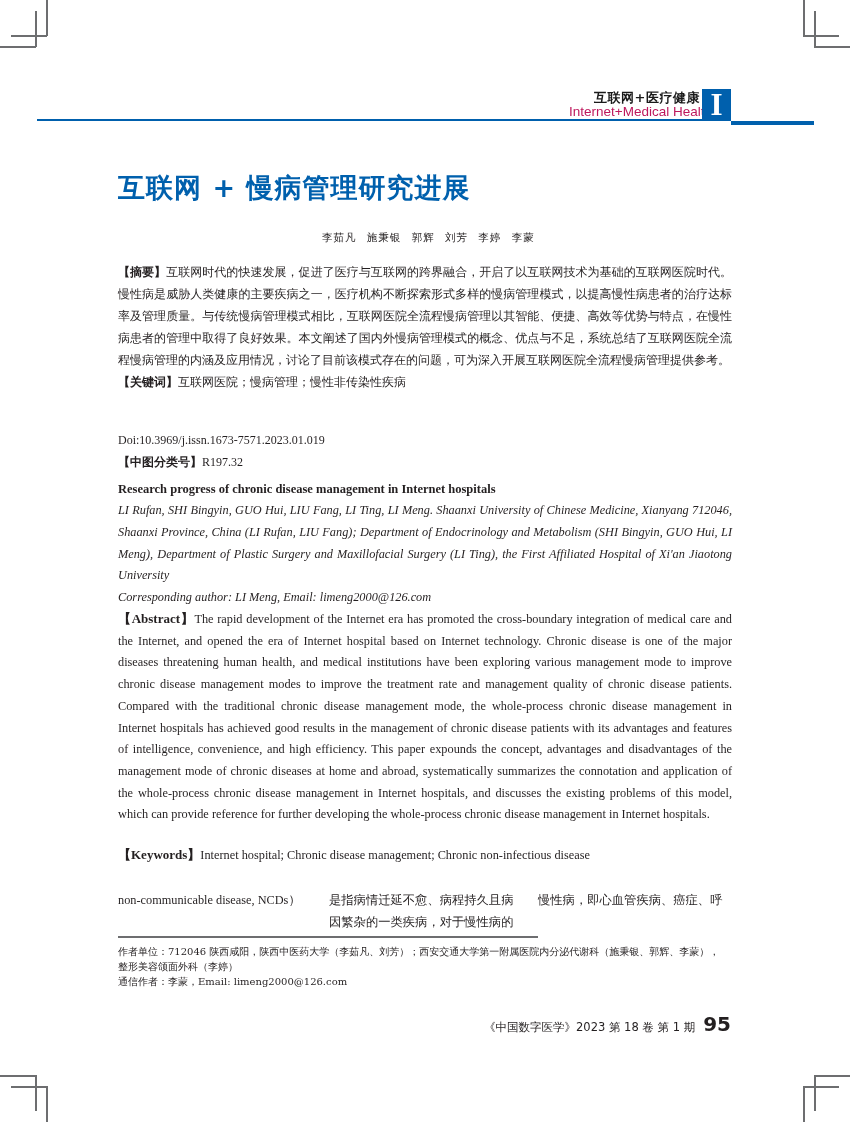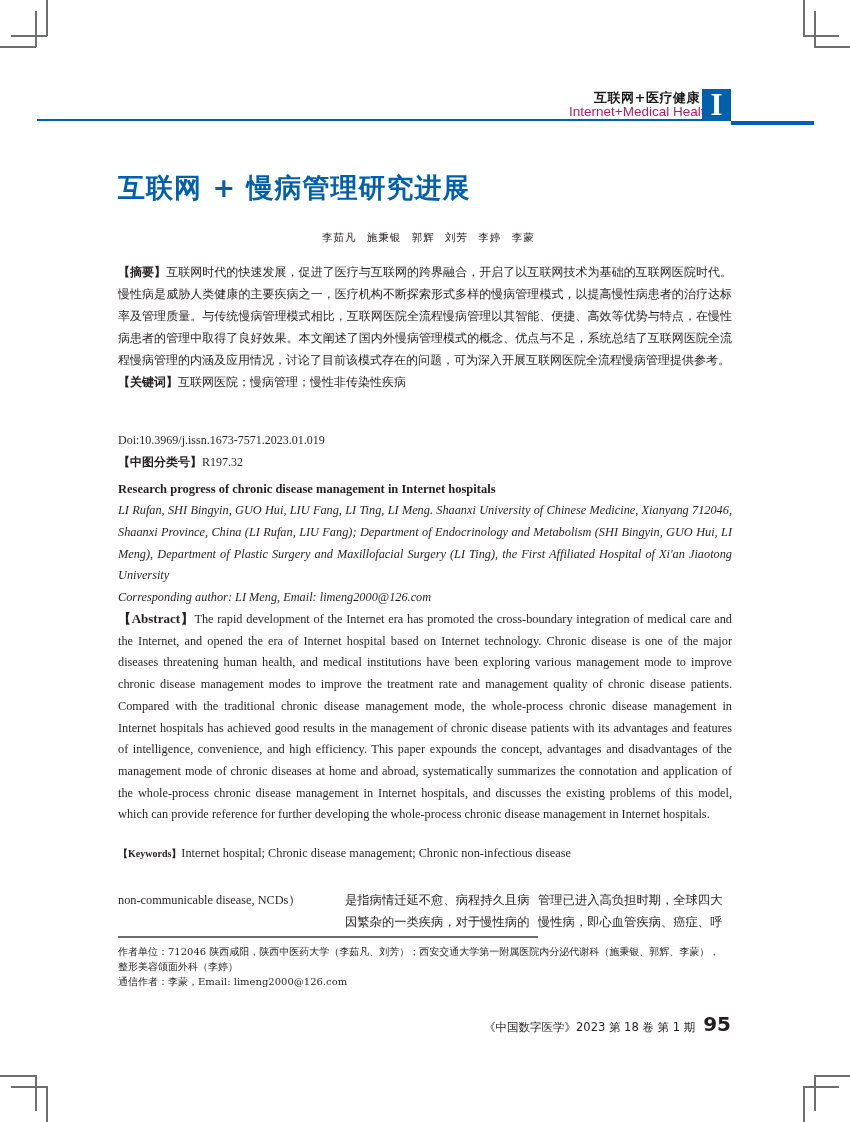--- a/index.html
+++ b/index.html
@@ -14,25 +14,25 @@
   .title { position:absolute; left:118px; top:170px; font-family:"DejaVu Sans", sans-serif; font-weight:bold; font-size:27px; color:#0060ad; letter-spacing:1px; }
   .authors { position:absolute; left:322px; top:231px; font-family:"DejaVu Serif", serif; font-size:10.5px; color:#231f20; word-spacing:6px; letter-spacing:1px; }
   .cn-block { position:absolute; left:118px; width:614px; font-size:12px; line-height:22px; color:#231f20; text-align:justify; }
   .cn-block p { margin:0; }
   .bold { font-weight:bold; }
   .en-title { position:absolute; left:118px; top:482px; font-family:"Liberation Serif", serif; font-weight:bold; font-size:12.5px; }
   .en-affil { position:absolute; left:118px; top:500px; width:614px; font-family:"Liberation Serif", serif; font-style:italic; font-size:12.3px; line-height:21.8px; color:#231f20; text-align:justify; }
   .en-abs { position:absolute; left:118px; top:608px; width:614px; font-family:"Liberation Serif", serif; font-size:12.3px; line-height:21.7px; text-align:justify; color:#231f20; }
   .en-abs .lbl { font-weight:bold; font-size:13px; }
   .en-kw { position:absolute; left:118px; top:846px; width:614px; font-family:"Liberation Serif", serif; font-size:12.3px; }
-  .en-kw .lbl { font-weight:bold; font-size:10px; }
+  .en-kw .lbl { font-weight:bold; font-size:13px; }
   .col { position:absolute; top:889px; font-size:12.3px; line-height:22px; }
   .col p { margin:0; white-space:nowrap; }
   .col1 { left:118px; font-family:"Liberation Serif", serif; }
-  .col2 { left:345px; }
+  .col2 { left:329px; }
   .col3 { left:538px; }
   .fn-rule { position:absolute; left:118px; top:936px; width:420px; height:2px; background:#6d6e70; }
   .footnote { position:absolute; left:118px; top:944px; width:620px; font-size:10px; line-height:15px; color:#231f20; }
   .footnote p { margin:0; }
   .page-foot { position:absolute; right:119px; top:1012px; font-family:"DejaVu Sans", sans-serif; font-size:11.5px; color:#231f20; }
   .page-num { font-family:"DejaVu Sans", sans-serif; font-weight:bold; font-size:20px; margin-left:8px; }
 </style>
 </head>
 <body>
 
@@ -93,21 +93,20 @@
 </div>
 
 <div class="col col1">
   <p>non-communicable disease, NCDs）</p>
 </div>
 <div class="col col2">
   <p>是指病情迁延不愈、病程持久且病</p>
   <p>因繁杂的一类疾病，对于慢性病的</p>
 </div>
 <div class="col col3">
-  <p>管理已进入高负担时期，全球四大</p>
   <p>慢性病，即心血管疾病、癌症、呼</p>
 </div>
 
 <div class="fn-rule"></div>
 <div class="footnote">
   <p>作者单位：712046  陕西咸阳，陕西中医药大学（李茹凡、刘芳）；西安交通大学第一附属医院内分泌代谢科（施秉银、郭辉、李蒙），</p>
   <p>整形美容颌面外科（李婷）</p>
   <p>通信作者：李蒙，Email: limeng2000@126.com</p>
 </div>
 

